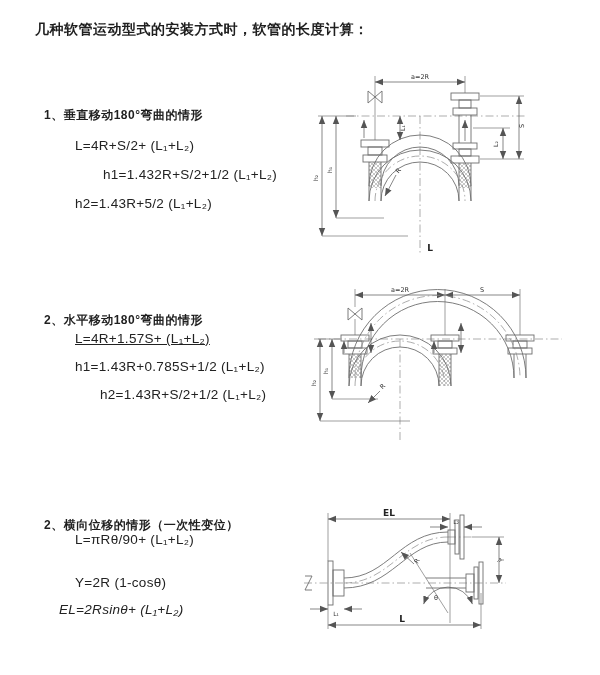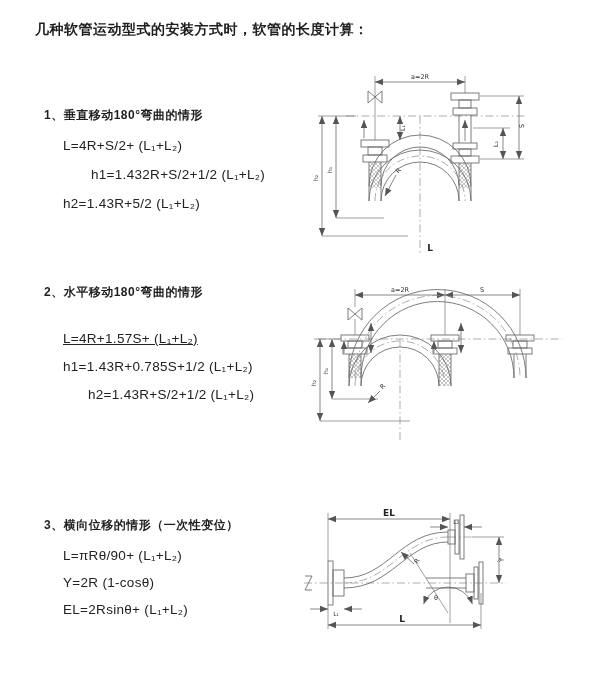--- a/index.html
+++ b/index.html
@@ -1,24 +1,24 @@
 <!DOCTYPE html>
 <html><head>
 <meta charset="utf-8">
 <style>
   html,body{margin:0;padding:0;background:#fff;}
   .page{position:relative;width:600px;height:631px;background:#ffffff;overflow:hidden;
         font-family:"Liberation Sans","DejaVu Sans",sans-serif;color:#1f1f1f;}
   .doc-title{position:absolute;left:35px;top:21px;font-size:14px;font-weight:bold;letter-spacing:.5px;}
   .sec-heading{position:absolute;font-size:12px;font-weight:bold;letter-spacing:.5px;}
-  .formula{position:absolute;font-size:13.5px;font-weight:500;color:#222;letter-spacing:.3px;}
-  #h1-sec{left:44px;top:107px;} #h2-sec{left:44px;top:284px;} #h3-sec{left:44px;top:517px;}
+  .formula{position:absolute;font-size:13.5px;font-weight:500;color:#222;letter-spacing:.3px;margin-left:12px;}
+  #h1-sec{left:44px;top:107px;} #h2-sec{left:44px;top:312px;} #h3-sec{left:44px;top:517px;}
   #f10{left:63px;top:138px;} #f11{left:63px;top:167px;padding-left:28px;} #f12{left:63px;top:196px;}
   #f20{left:63px;top:331px;text-decoration:underline;} #f21{left:63px;top:359px;text-align:right;} #f22{left:63px;top:387px;padding-left:25px;}
-  #f30{left:63px;top:548px;} #f31{left:63px;top:575px;} #f32{left:63px;top:602px;}
+  #f30{left:63px;top:532px;} #f31{left:63px;top:575px;} #f32{left:47px;top:602px;font-style:italic;}
   svg.diag{position:absolute;overflow:visible;}
   svg .ln{stroke:#6e6e6e;stroke-width:.9;fill:none;}
   svg .thin{stroke:#777;stroke-width:.7;fill:none;}
   svg .dim{stroke:#555;stroke-width:.7;fill:none;}
   svg .cl{stroke:#8a8a8a;stroke-width:.7;fill:none;stroke-dasharray:8 3 1.5 3;}
   svg text{font-family:"DejaVu Sans",sans-serif;fill:#333;}
   svg .lbl{font-size:6.5px;} svg .lblb{font-size:9px;font-weight:bold;fill:#222;}
   svg .lbls{font-size:6px;}
 </style>
 </head>
@@ -42,21 +42,21 @@
   <div class="sec-heading" id="h1-sec">1、垂直移动180°弯曲的情形</div>
   <div class="formula" id="f10">L=4R+S/2+ (L₁+L₂)</div>
   <div class="formula" id="f11">h1=1.432R+S/2+1/2 (L₁+L₂)</div>
   <div class="formula" id="f12">h2=1.43R+5/2 (L₁+L₂)</div>
 
   <div class="sec-heading" id="h2-sec">2、水平移动180°弯曲的情形</div>
   <div class="formula" id="f20">L=4R+1.57S+ (L₁+L₂)</div>
   <div class="formula" id="f21">h1=1.43R+0.785S+1/2 (L₁+L₂)</div>
   <div class="formula" id="f22">h2=1.43R+S/2+1/2 (L₁+L₂)</div>
 
-  <div class="sec-heading" id="h3-sec">3、横向位移的情形（一次性变位）</div>
+  <div class="sec-heading" id="h3-sec">2、横向位移的情形（一次性变位）</div>
   <div class="formula" id="f30">L=πRθ/90+ (L₁+L₂)</div>
   <div class="formula" id="f31">Y=2R (1-cosθ)</div>
   <div class="formula" id="f32">EL=2Rsinθ+ (L₁+L₂)</div>
 
   <svg class="diag" style="left:312px;top:68px" width="248" height="190" viewBox="0 0 248 190">
 
     <line class="thin" x1="63" y1="8" x2="63" y2="72"></line>
     <line class="thin" x1="153" y1="8" x2="153" y2="25"></line>
     <line class="cl" x1="34" y1="48" x2="214" y2="48"></line>
     <line class="cl" x1="108" y1="48" x2="108" y2="186"></line>

